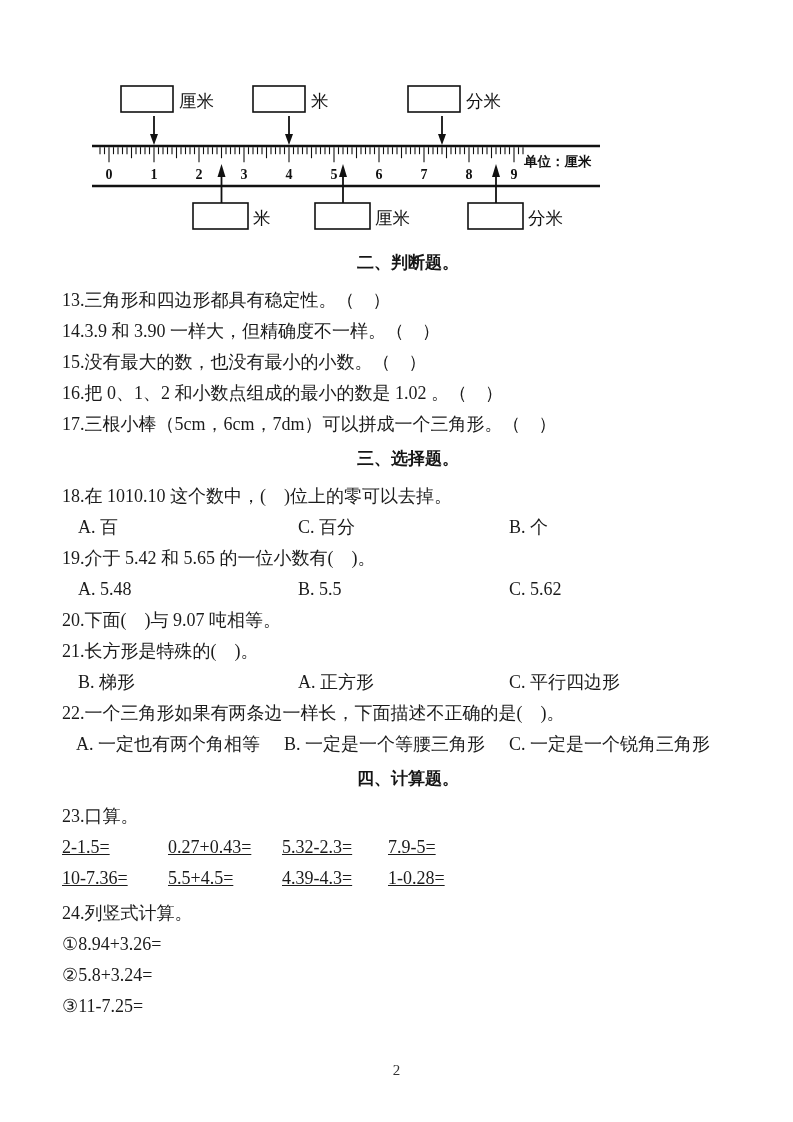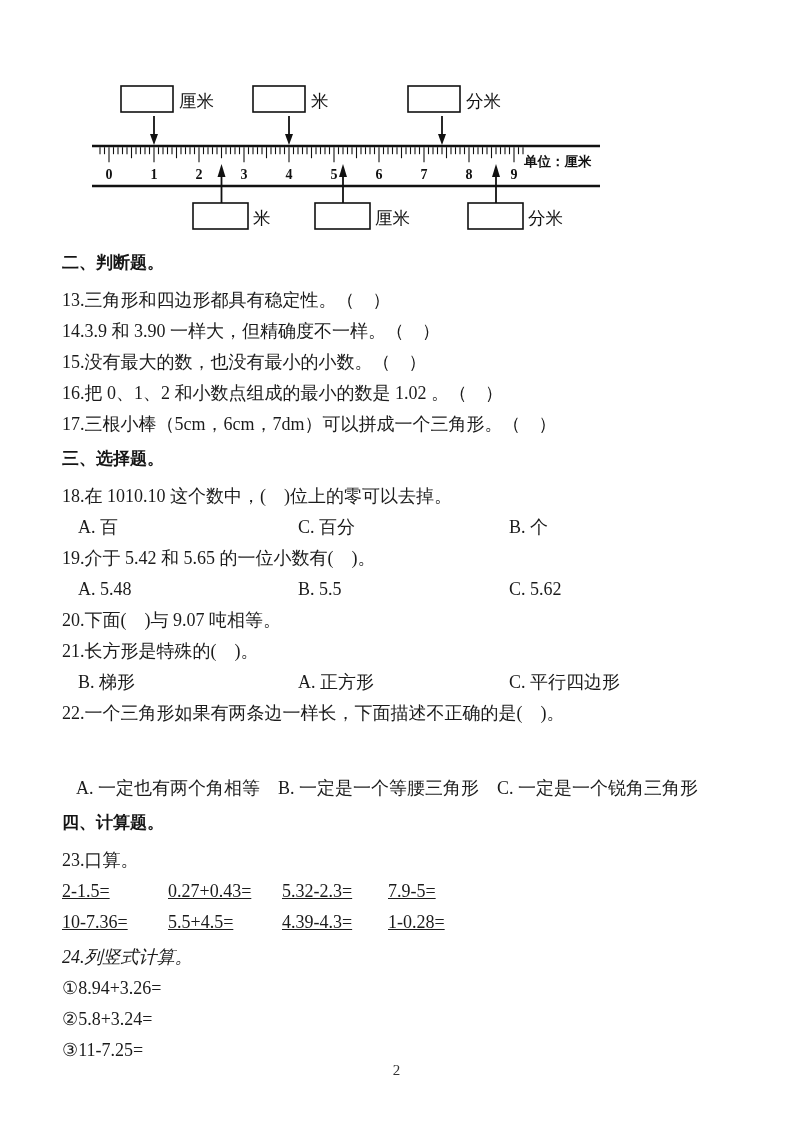--- a/index.html
+++ b/index.html
@@ -11,27 +11,27 @@
   }
   .figure { position:absolute; left:88px; top:76px; width:524px; height:166px; }
   .figure svg { width:100%; height:100%; }
   .figure text { font-family:"Liberation Serif","DejaVu Serif",serif; fill:#111; }
   .figure text.num { font-size:14px; font-weight:bold; }
   .figure text.unit { font-size:13.5px; font-weight:bold; }
   .figure text.boxlabel { font-size:17.5px; }
   .figure rect.abox { fill:none; stroke:#111; stroke-width:1.6; }
 
   .content { position:absolute; left:62px; top:244px; width:692px; }
-  .heading { font-weight:bold; font-size:17px; line-height:31px; margin:3px 0 7px; color:#151515; }
+  .heading { font-weight:bold; font-size:17px; line-height:31px; margin:3px 0 7px; color:#151515;text-align:center; }
   .line { font-size:18px; line-height:31px; white-space:pre-wrap; }
   .options { display:grid; grid-template-columns:220px 211px 1fr; padding-left:16px;font-family:Liberation Serif, serif; }
-  .options.tight { display:flex; gap:18px; padding-left:14px;margin-top:44px; }
+  .options.tight { display:flex; gap:24px; padding-left:14px; }
   .options span { display:block; }
   .oral { display:grid; grid-template-columns:106px 114px 106px 1fr;text-decoration:underline; }
-  .gap4 { margin-top:4px;font-style:italic; }
+  .gap4 { margin-top:4px; }
   .page-number { position:absolute; left:0; right:0; top:1062px; text-align:center; font-size:15px; color:#333; }
 </style>
 </head>
 <body>
 
 <div class="page">
 
   <div class="figure">
     <svg id="figure-svg" viewBox="0 0 524 166">
         <line x1="4" y1="70" x2="512" y2="70" stroke="#111" stroke-width="2.4"></line>

